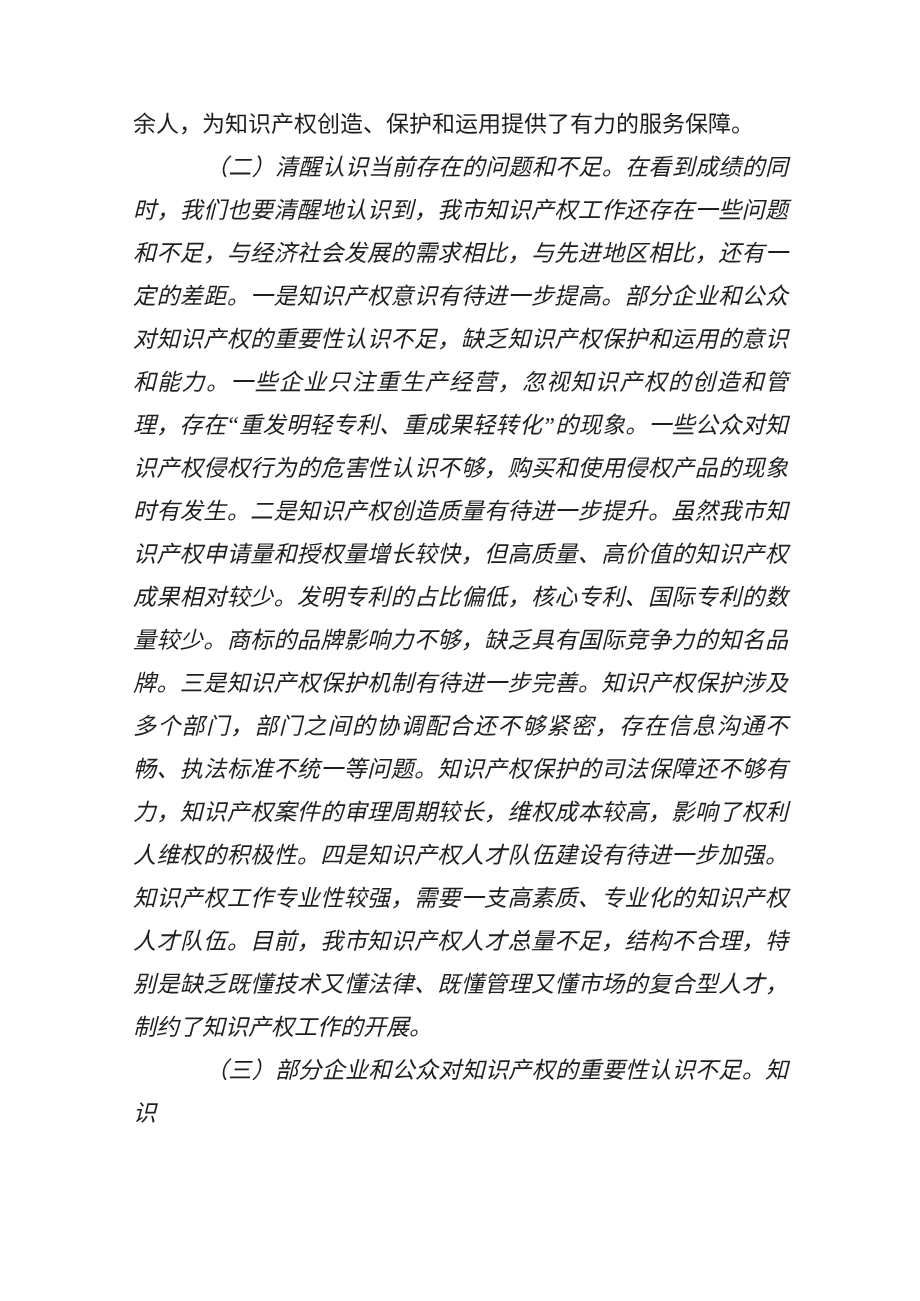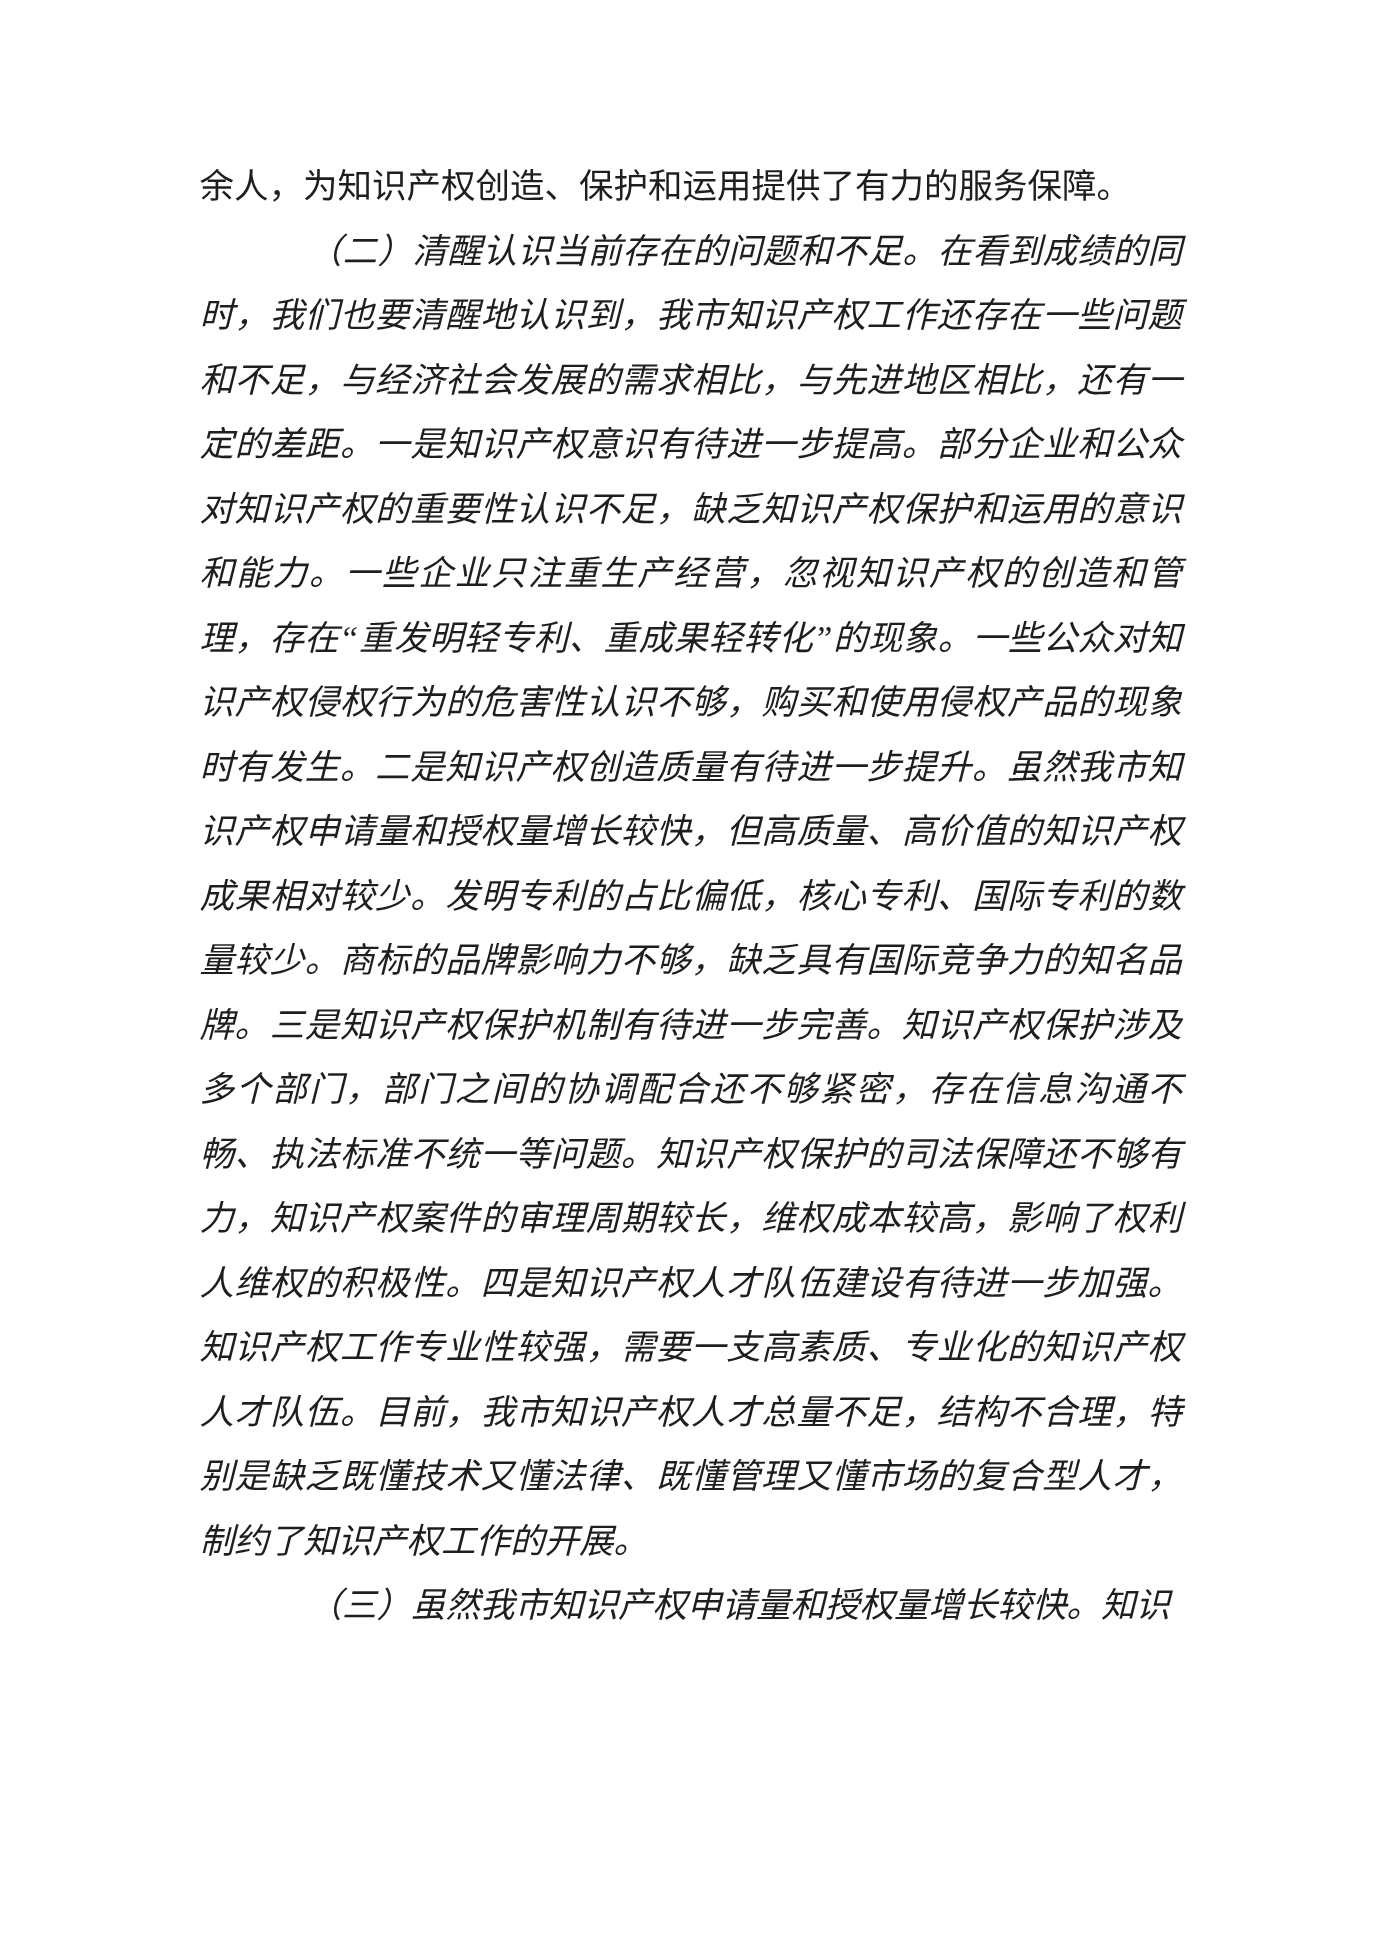--- a/index.html
+++ b/index.html
@@ -41,15 +41,15 @@
     text-indent: 0;
   }
 </style>
 </head>
 <body>
 
 <div class="page" style="background: rgb(255, 255, 255);">
   <div class="doc-body">
       <p class="para continuation" style="color: rgb(30, 30, 30);">余人，为知识产权创造、保护和运用提供了有力的服务保障。</p>
       <p class="para indented" style="color: rgb(30, 30, 30);">（二）清醒认识当前存在的问题和不足。在看到成绩的同时，我们也要清醒地认识到，我市知识产权工作还存在一些问题和不足，与经济社会发展的需求相比，与先进地区相比，还有一定的差距。一是知识产权意识有待进一步提高。部分企业和公众对知识产权的重要性认识不足，缺乏知识产权保护和运用的意识和能力。一些企业只注重生产经营，忽视知识产权的创造和管理，存在“重发明轻专利、重成果轻转化”的现象。一些公众对知识产权侵权行为的危害性认识不够，购买和使用侵权产品的现象时有发生。二是知识产权创造质量有待进一步提升。虽然我市知识产权申请量和授权量增长较快，但高质量、高价值的知识产权成果相对较少。发明专利的占比偏低，核心专利、国际专利的数量较少。商标的品牌影响力不够，缺乏具有国际竞争力的知名品牌。三是知识产权保护机制有待进一步完善。知识产权保护涉及多个部门，部门之间的协调配合还不够紧密，存在信息沟通不畅、执法标准不统一等问题。知识产权保护的司法保障还不够有力，知识产权案件的审理周期较长，维权成本较高，影响了权利人维权的积极性。四是知识产权人才队伍建设有待进一步加强。知识产权工作专业性较强，需要一支高素质、专业化的知识产权人才队伍。目前，我市知识产权人才总量不足，结构不合理，特别是缺乏既懂技术又懂法律、既懂管理又懂市场的复合型人才，制约了知识产权工作的开展。</p>
-      <p class="para indented" style="color: rgb(30, 30, 30);">（三）虽然我市知识产权申请量和授权量增长较快。知识</p>
+      <p class="para indented" style="color: rgb(30, 30, 30);">（三）部分企业和公众对知识产权的重要性认识不足。知识</p>
     </div>
 </div>
 
 </body></html>

